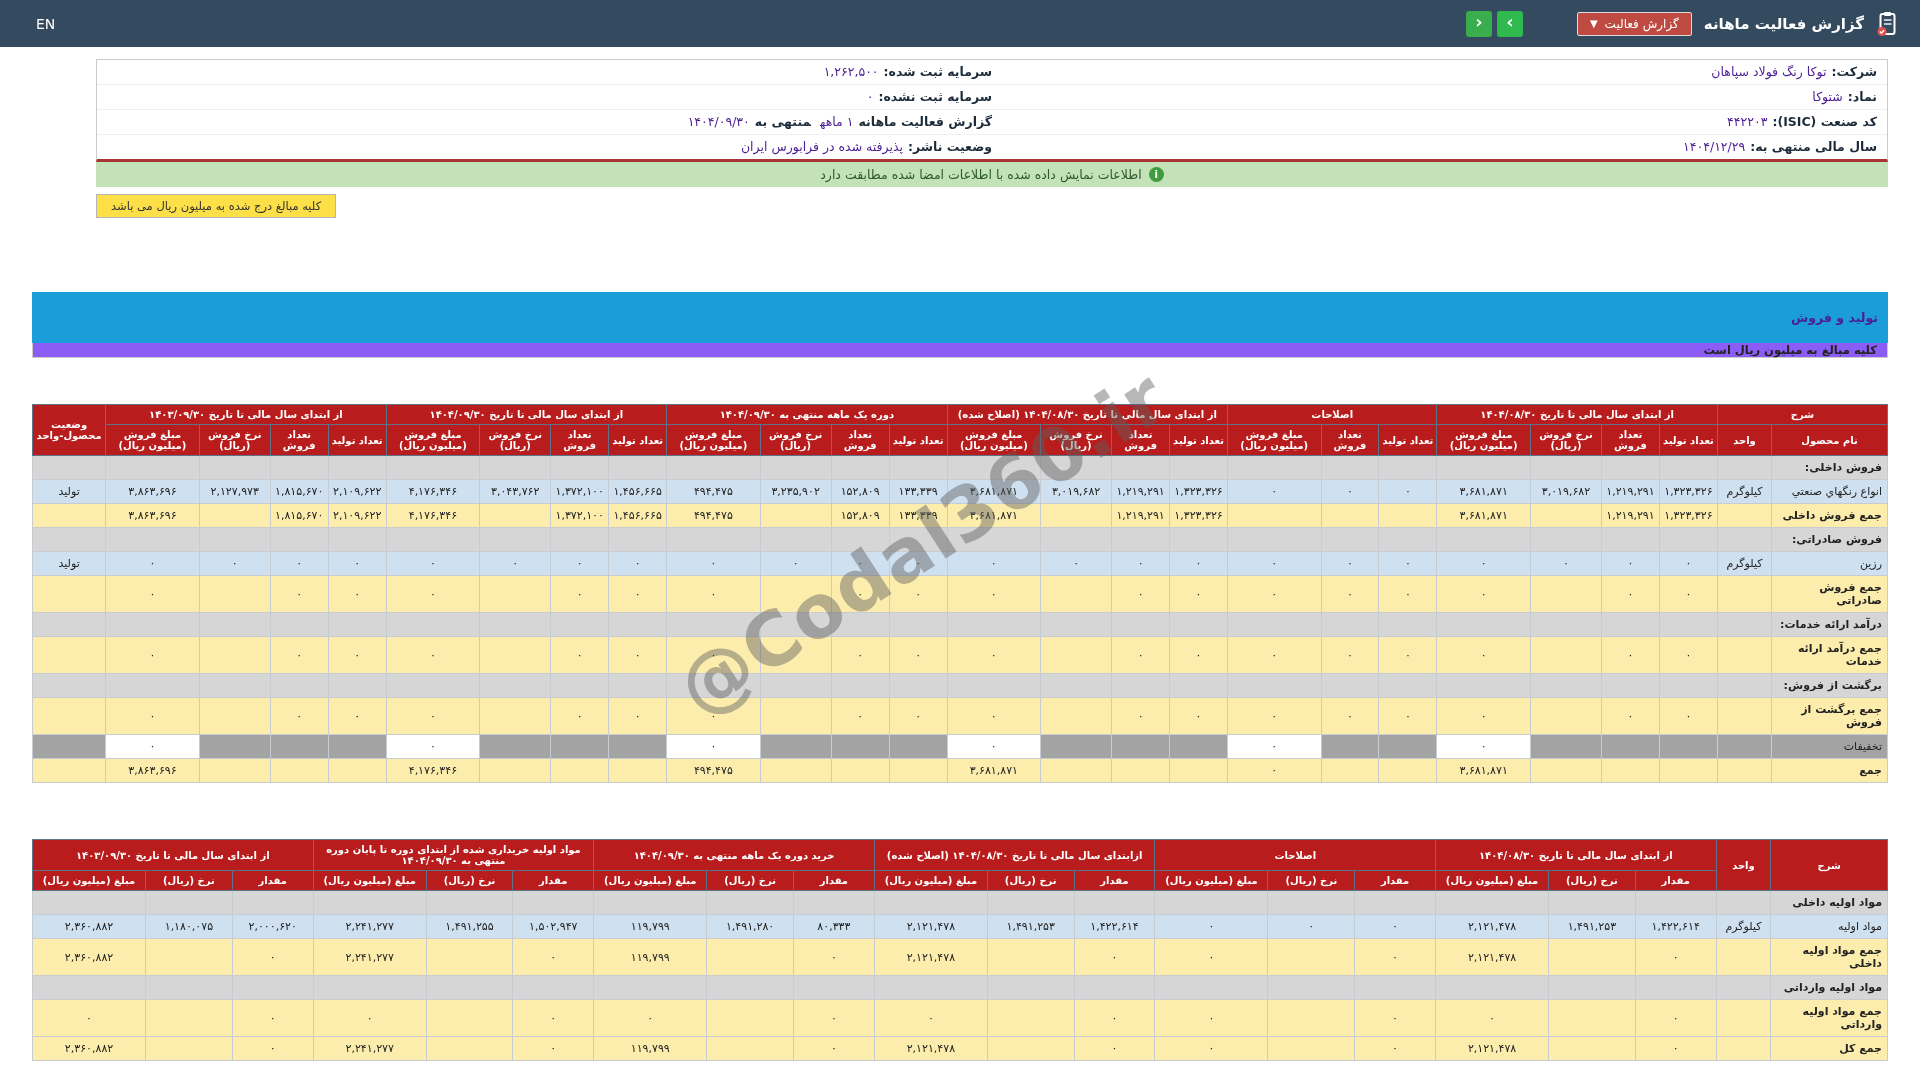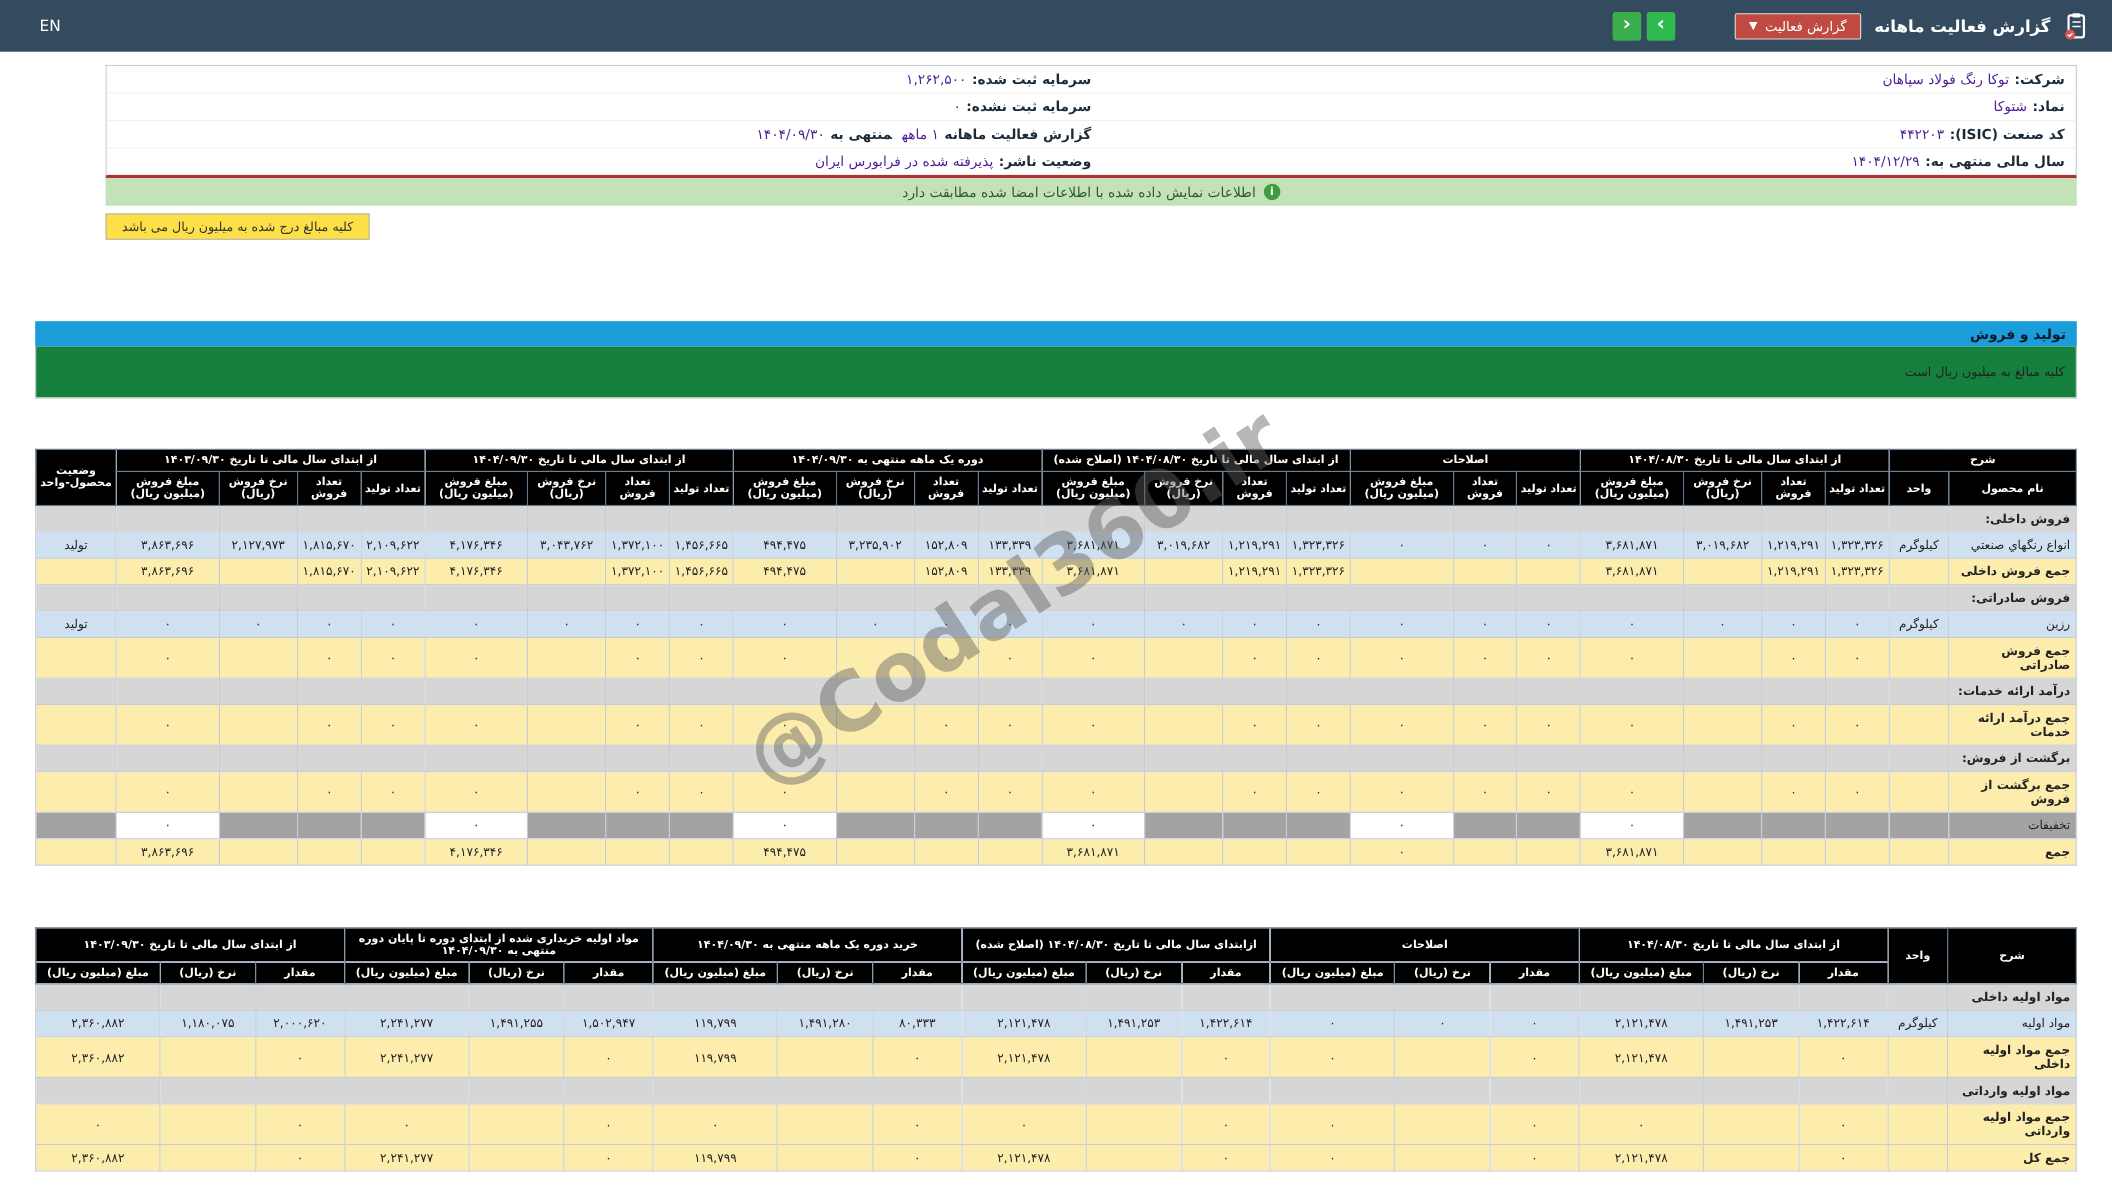--- a/index.html
+++ b/index.html
@@ -59,28 +59,28 @@
   }
   .tab-strip { margin:7px 32px 0 96px; display:flex; justify-content:flex-end; }
   .unit-tab {
     border:1px solid #b5b5b5; background:#fde047; padding:4px 14px; font-size:11.5px; color:#333;
     cursor:pointer; font-family:inherit;
   }
 
   
   .section1 { margin:74px 32px 0; }
   .section2 { margin:56px 32px 0; }
-  .section-bar { background:#1a9dd9; color:#0f172a; font-weight:bold; font-size:12.5px; padding:4px 10px; }
-  .section-note { border:1px solid #ccc; border-top:none; background:#15803d; font-weight:normal; font-size:11.5px; padding:16px 10px; }
+  .section-bar { background:#1a9dd9; color:#4c1d95; font-weight:bold; font-size:12.5px; padding:18px 10px; }
+  .section-note { border:1px solid #ccc; border-top:none; background:#8b5cf6; font-weight:bold; font-size:11.5px; padding:0 10px; }
   #sales-table { margin-top:46px; }
 
   
   table.data { width:100%; border-collapse:collapse; table-layout:fixed; font-size:11px; }
   .data th {
-    background:#000000; color:#fff; border:1px solid #5c7389;
+    background:#b91c1c; color:#fff; border:1px solid #5c7389;
     font-size:10px; padding:4px 2px; font-weight:bold; vertical-align:middle; text-align:center;
     overflow:hidden;
   }
   .data td {
     border:1px solid #c6ccd2; padding:5px 3px; text-align:center; vertical-align:middle;
     word-wrap:break-word; overflow:hidden;
   }
   .row-data td { background:#cfe0f1; }
   .row-total td { background:#fdedad; }
   .row-section td { background:#d6d6d6; }

